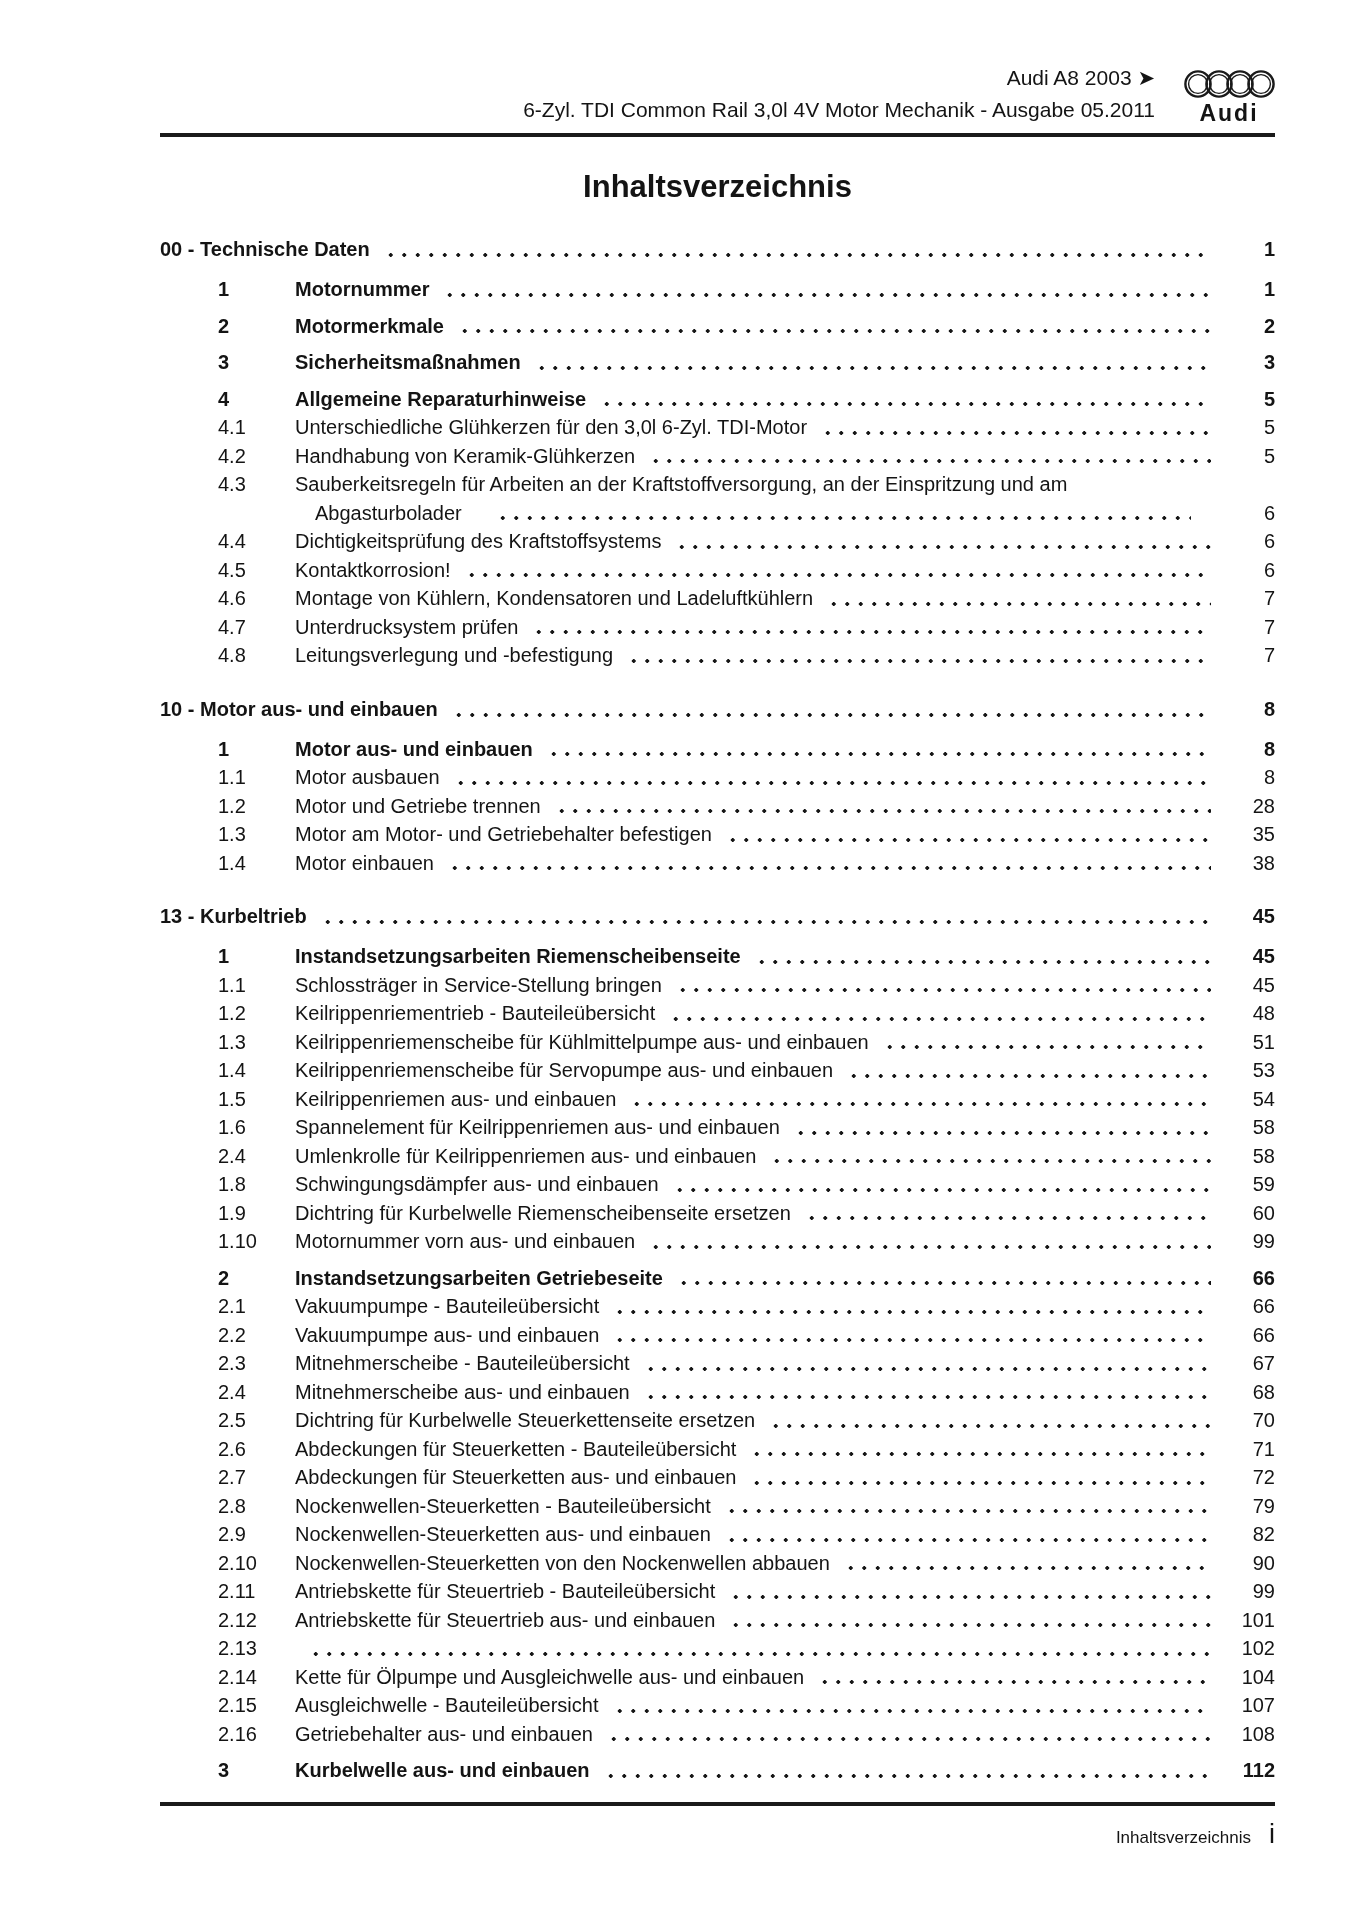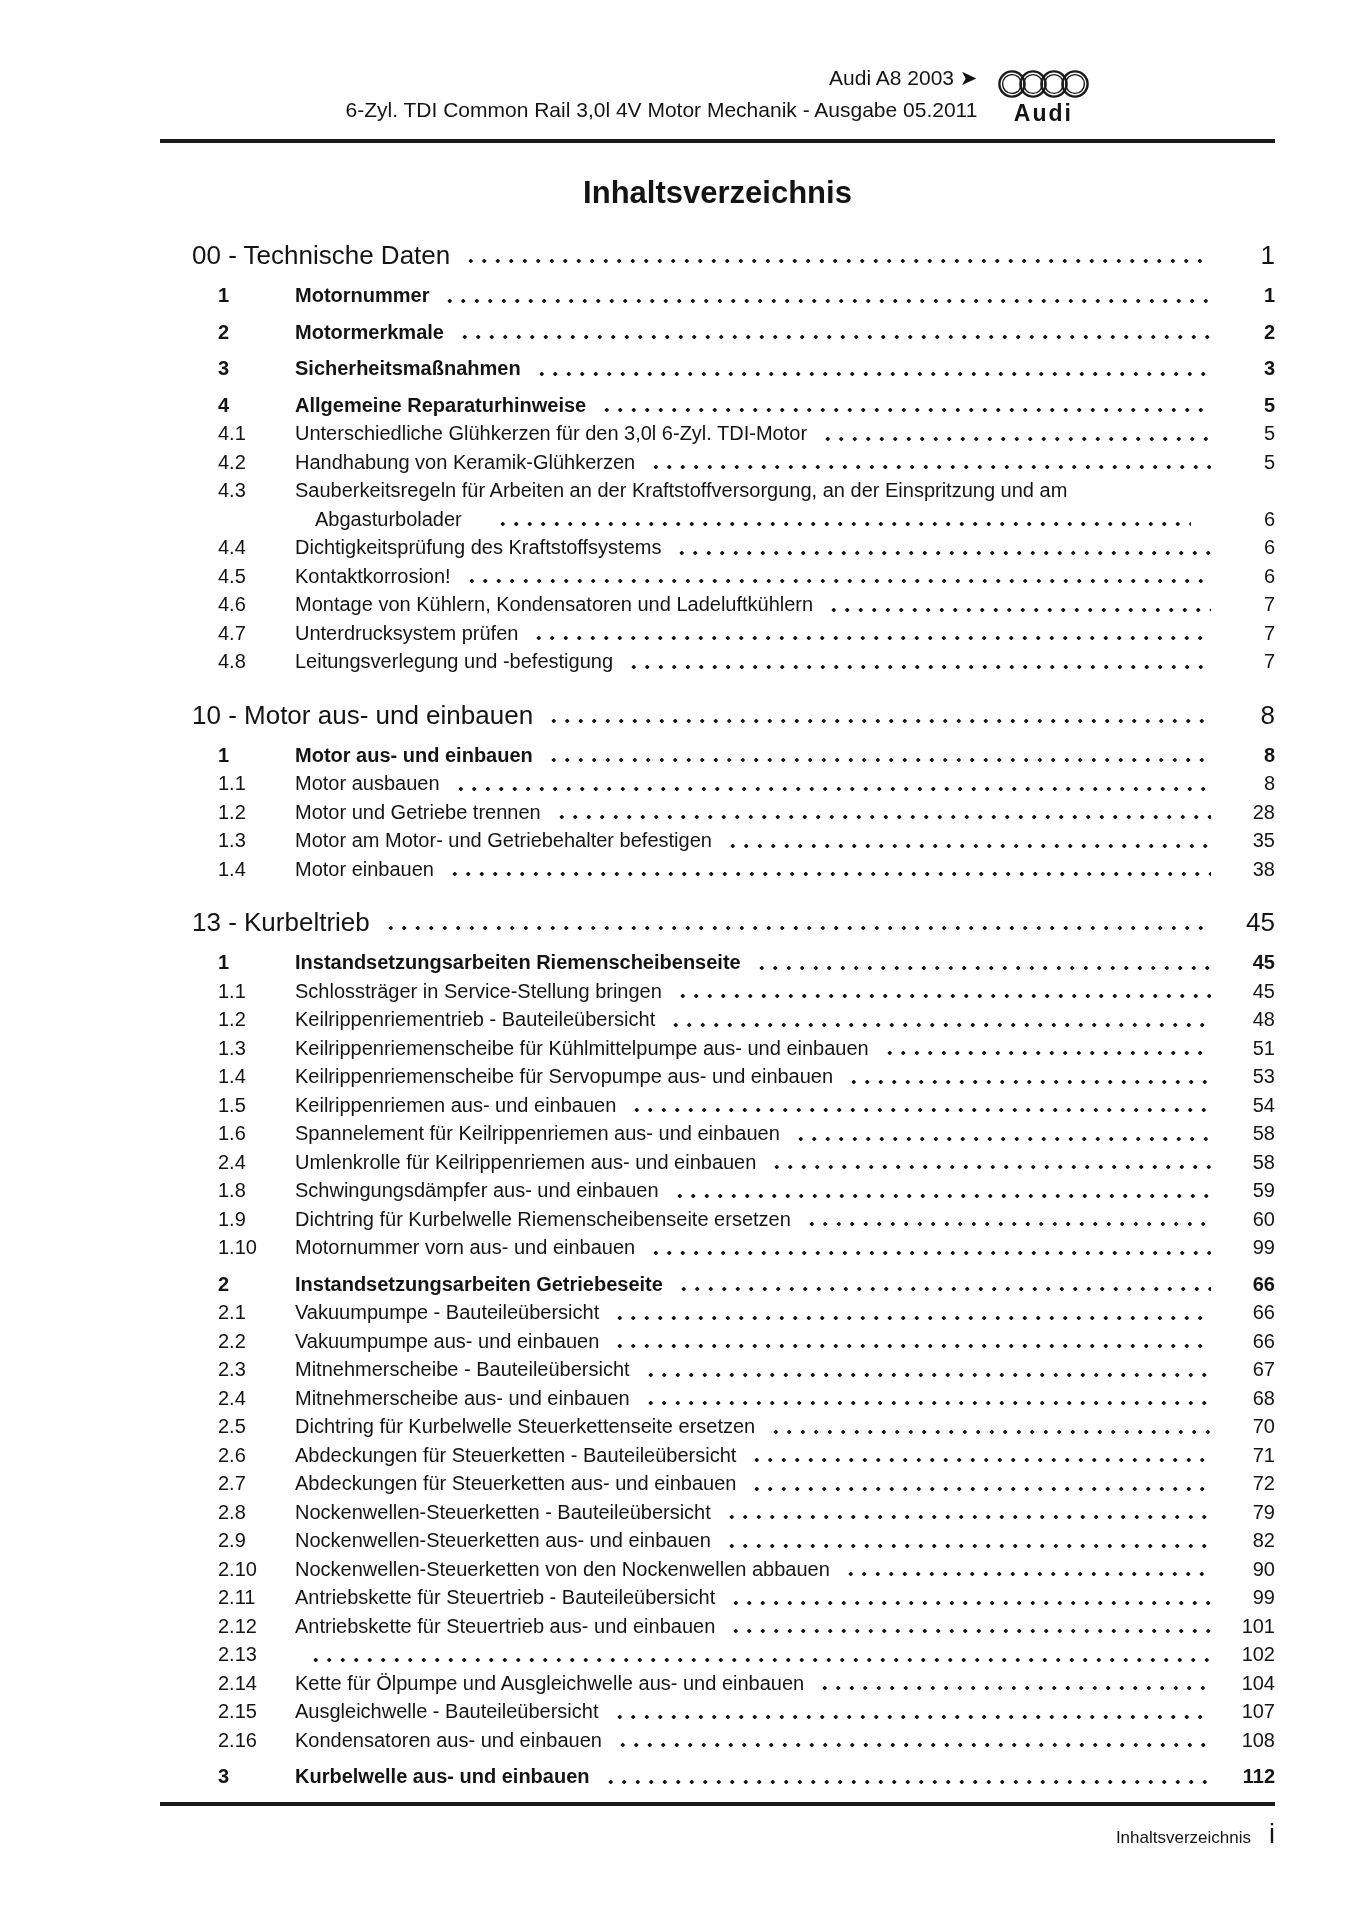--- a/index.html
+++ b/index.html
@@ -10,23 +10,23 @@
     background:#ffffff;
     color:#141414;
     font-family:"Liberation Sans", sans-serif;
     overflow:hidden;
   }
   .content { position:absolute; left:160px; right:82px; top:0; }
 
   
   .hdr {
     margin-top:62px;
-    display:flex; justify-content:center; align-items:flex-end; gap:20px;
+    display:flex; justify-content:flex-end; align-items:flex-end; gap:28px;
     border-bottom:4px solid #1a1a1a;
-    padding-bottom:13px;
+    padding-bottom:7px;
   }
   .hdr-text { text-align:right; font-size:21px; line-height:32px; white-space:nowrap; }
   .hdr-logo { display:flex; flex-direction:column; align-items:center; gap:1px; padding-bottom:1px; }
   .rings svg { display:block; }
   .wordmark { font-size:23px; font-weight:700; letter-spacing:2px; line-height:24px; }
 
   
   .doc-title {
     margin:32px 0 0 0;
     text-align:center;
@@ -40,21 +40,21 @@
     flex:1 1 0; min-width:26px;
     margin:0 10px 0 12px;
     align-self:stretch;
     background-image: radial-gradient(circle, #161616 1.6px, rgba(0,0,0,0) 1.8px);
     background-size: 13.5px 6px;
     background-repeat: repeat-x;
     background-position: left 2px bottom 6px;
   }
   .page { min-width:54px; text-align:right; white-space:nowrap; }
 
-  .chead { font-size:26px; font-weight:400; line-height:33px; margin-top:23px; margin-bottom:9px;margin-left:32px; }
+  .chead { font-size:20px; font-weight:700; line-height:33px; margin-top:23px; margin-bottom:9px; }
   .chead .leader { background-position:left 2px bottom 8px; }
   .chapter:first-child .chead { margin-top:0; }
 
   .entry { font-size:20px; line-height:28.5px; }
   .entry .num { width:77px; flex:0 0 77px; margin-left:58px; }
   .entry.bold { font-weight:700; margin-top:8px; }
   .entry .line.cont .num {  }
 
   
   .footer {
@@ -565,21 +565,21 @@
       <span class="etitle">Ausgleichwelle - Bauteileübersicht</span>
       <span class="leader"></span>
       <span class="page">107</span>
     </div>
 
   </div>
 
   <div class="entry">
     <div class="line main">
       <span class="num">2.16</span>
-      <span class="etitle">Kondensatoren aus- und einbauen</span>
+      <span class="etitle">Getriebehalter aus- und einbauen</span>
       <span class="leader"></span>
       <span class="page">108</span>
     </div>
 
   </div>
 
   <div class="entry bold">
     <div class="line main">
       <span class="num">3</span>
       <span class="etitle">Kurbelwelle aus- und einbauen</span>

